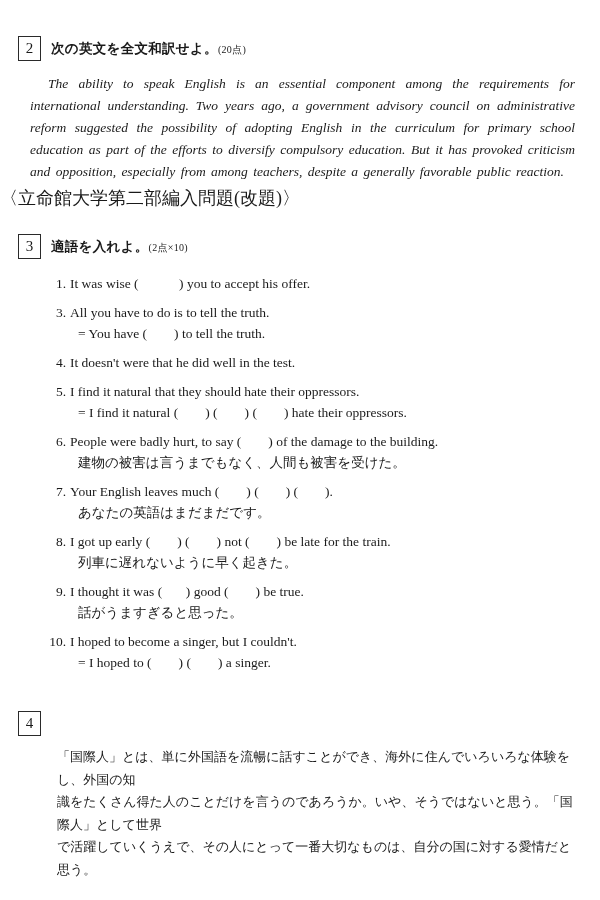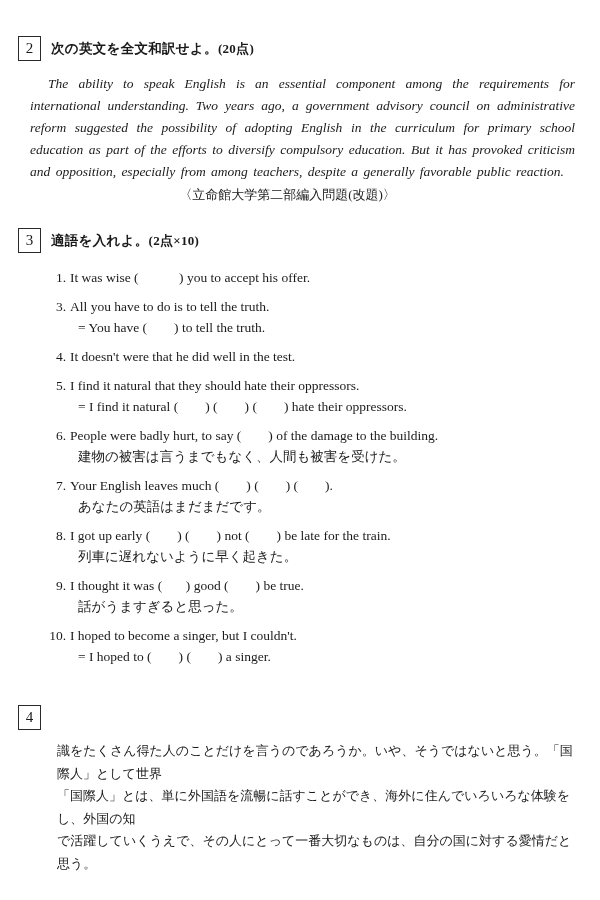--- a/index.html
+++ b/index.html
@@ -34,38 +34,38 @@
   }
   .sec-title {
     margin-left: 10px;
     font-family: "Liberation Sans", "DejaVu Sans", sans-serif;
     font-weight: bold;
     font-size: 13.5px;
     letter-spacing: 0.3px;
   }
   .sec-pts {
     font-family: "Liberation Serif", "DejaVu Serif", serif;
-    font-weight: bold;
-    font-size: 13px;
+    font-weight: normal;
+    font-size: 10px;
   }
 
   .sec2 { padding-top: 36px; }
 
   .eng-para {
     margin: 12px 25px 0 30px;
     text-align: justify;
     text-indent: 18px;
     line-height: 22px;
     word-spacing: 2px;
     font-style: italic;
   }
   .source-line {
     margin: 3px 25px 0 0;
-    text-align: center;
-    font-size: 13px;
+    text-align: left;
+    font-size: 18px;
   }
 
   .sec3 { margin-top: 24px; }
 
   .items { margin-top: 14px; }
   .item {
     margin: 0 0 8px 46px;
     line-height: 21px;
   }
   .qnum {
@@ -154,19 +154,19 @@
       </div>
 
     </div>
   </section>
 
   <section class="sec4">
     <div class="sec-header">
       <div class="num-box">4</div>
     </div>
     <div class="jp-para">
+      <div class="jp-line">「国際人」とは、単に外国語を流暢に話すことができ、海外に住んでいろいろな体験をし、外国の知</div>
       <div class="jp-line">識をたくさん得た人のことだけを言うのであろうか。いや、そうではないと思う。「国際人」として世界</div>
-      <div class="jp-line">「国際人」とは、単に外国語を流暢に話すことができ、海外に住んでいろいろな体験をし、外国の知</div>
       <div class="jp-line">で活躍していくうえで、その人にとって一番大切なものは、自分の国に対する愛情だと思う。</div>
     </div>
   </section>
 
 </div>
 
 </body></html>

